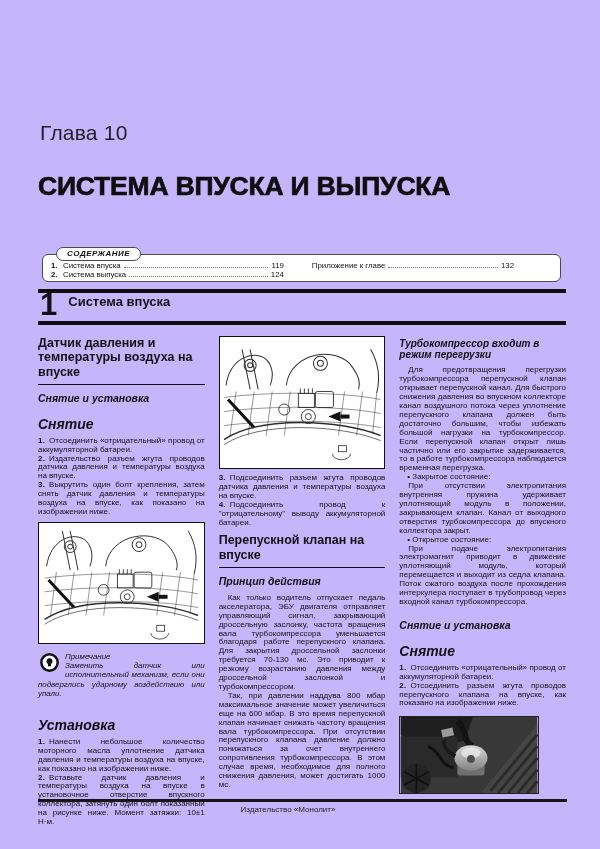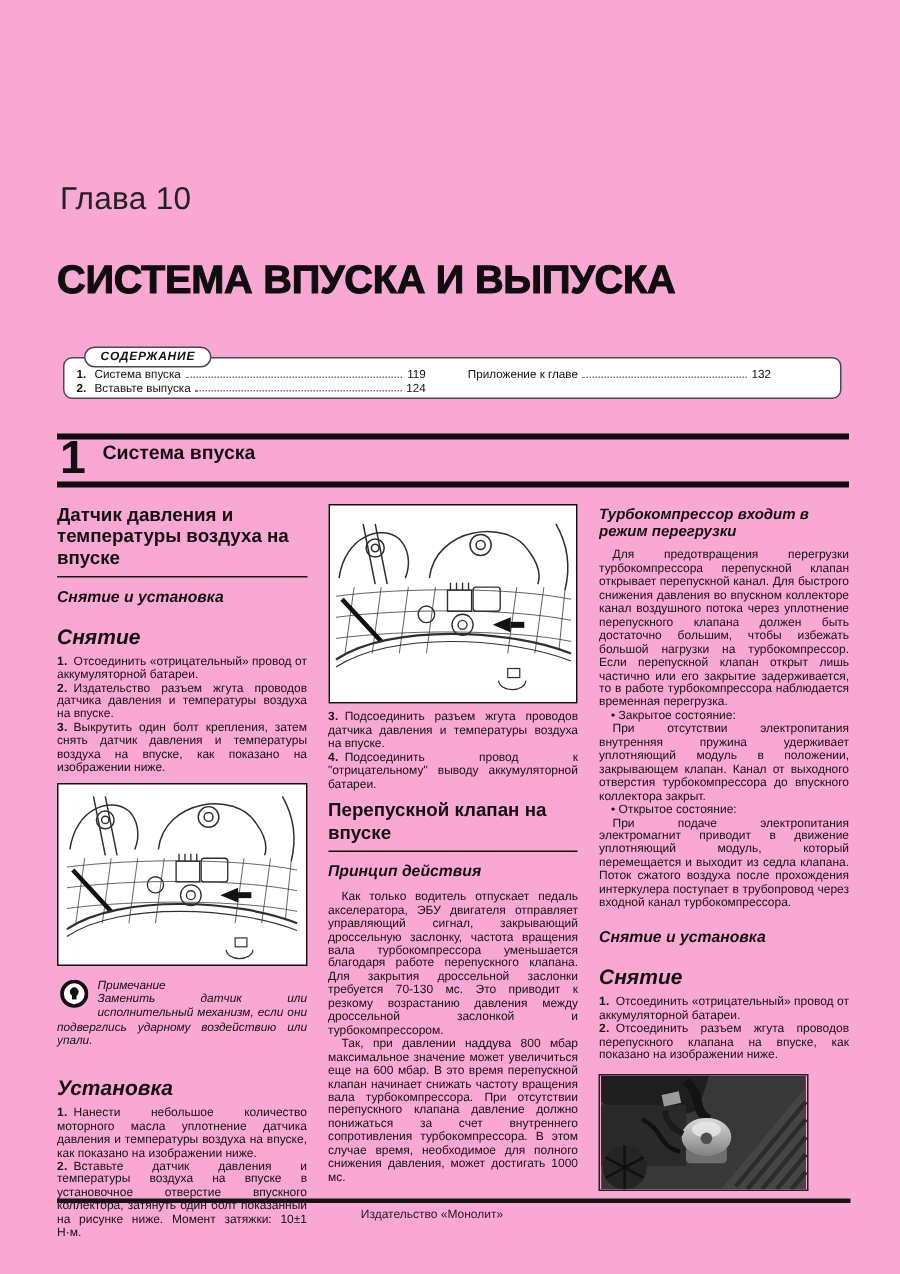--- a/index.html
+++ b/index.html
@@ -1,24 +1,24 @@
 <!DOCTYPE html>
 <html><head>
 <meta charset="utf-8">
 <style>
   html,body{margin:0;padding:0;background:#fff;}
-  .page{position:relative;width:600px;height:849px;background:#f9a8d4;
+  .page{position:relative;width:600px;height:849px;background:#c4b5fd;
         font-family:"Liberation Sans",sans-serif;color:#111;overflow:hidden;}
 
   .chapter{position:absolute;left:40px;top:121px;font-size:21px;color:#222;letter-spacing:.2px;}
   .main-title{position:absolute;left:38px;top:171px;font-size:26.5px;font-weight:bold;
               letter-spacing:-.2px;-webkit-text-stroke:.7px #0e0e0e;color:#0e0e0e;white-space:nowrap;}
 
   
-  .toc{position:absolute;left:42px;top:238px;width:519px;height:28px;
+  .toc{position:absolute;left:42px;top:254px;width:519px;height:28px;
        border:1.5px solid #4a4a4a;border-radius:6px;background:#fff;box-sizing:border-box;}
   .toc-tab{position:absolute;left:13px;top:-8px;padding:1px 10px 1.5px;border:1.5px solid #4a4a4a;
            border-radius:8px;background:#fff;font-size:8px;font-weight:bold;font-style:italic;letter-spacing:.5px;}
   .toc-cols{display:flex;padding:6px 10px 0 8px;}
   .toc-col-l{width:235px;}
   .toc-col-r{width:240px;margin-left:28px;padding-right:36px;box-sizing:border-box;}
   .toc-row{display:flex;align-items:baseline;font-size:7.8px;line-height:9.4px;white-space:nowrap;}
   .toc-num{font-weight:bold;width:12px;}
   .dots{flex:1;border-bottom:1.2px dotted #777;margin:0 3px 2px 3px;min-width:12px;}
 
@@ -69,21 +69,21 @@
     <div class="toc-cols">
       <div class="toc-col-l">
         <div class="toc-row">
           <span class="toc-num">1.</span>
           <span>Система впуска</span>
           <span class="dots"></span>
           <span>119</span>
         </div>
         <div class="toc-row">
           <span class="toc-num">2.</span>
-          <span>Вставьте выпуска</span>
+          <span>Система выпуска</span>
           <span class="dots"></span>
           <span>124</span>
         </div>
       </div>
       <div class="toc-col-r">
         <div class="toc-row">
           <span>Приложение к главе</span>
           <span class="dots"></span>
           <span>132</span>
         </div>

